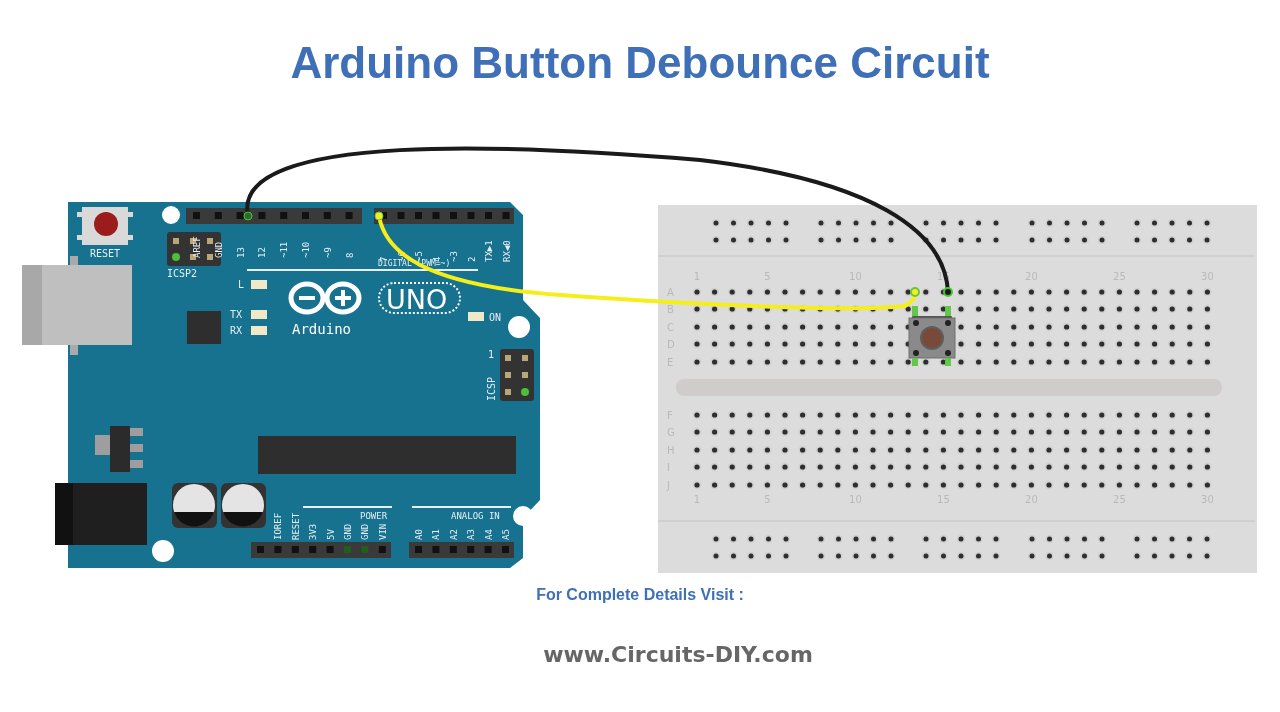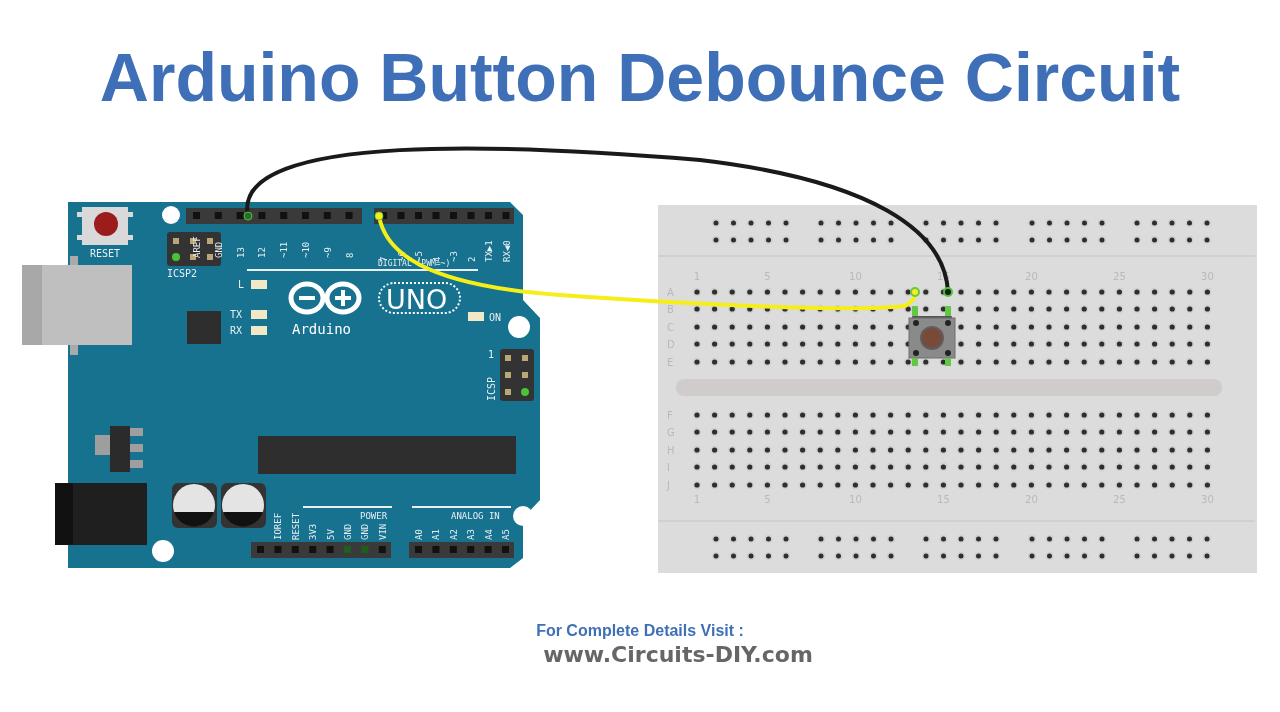--- a/index.html
+++ b/index.html
@@ -1,18 +1,18 @@
 <!DOCTYPE html>
 <html><head>
 <meta charset="utf-8">
 <style>
   html, body { margin:0; padding:0; }
   body { width:1280px; height:712px; background:#ffffff; position:relative; overflow:hidden; font-family:"DejaVu Sans", sans-serif; }
-  .title { position:absolute; left:0; top:38px; width:1280px; text-align:center; font-family:"Liberation Sans", sans-serif; font-weight:bold; font-size:68px; color:#3f6fb7; letter-spacing:0px; }
-  .footer1 { position:absolute; left:0; top:622px; width:1280px; text-align:center; font-family:"Liberation Sans", sans-serif; font-weight:bold; font-size:16px; color:#3f6fb7; }
+  .title { position:absolute; left:0; top:38px; width:1280px; text-align:center; font-family:"Liberation Sans", sans-serif; font-weight:bold; font-size:44px; color:#3f6fb7; letter-spacing:0px; }
+  .footer1 { position:absolute; left:0; top:586px; width:1280px; text-align:center; font-family:"Liberation Sans", sans-serif; font-weight:bold; font-size:16px; color:#3f6fb7; }
   .footer2 { position:absolute; left:0; top:642px; width:1280px; text-align:center; font-family:"DejaVu Sans", sans-serif; font-weight:bold; font-size:22px; color:#666666;margin-left:38px; }
   svg { position:absolute; left:0; top:0; }
   .lbl { font-family:"DejaVu Sans Mono", monospace; fill:#e8eef2; }
   .bblbl { font-family:"DejaVu Sans", sans-serif; fill:#b9b9b9; font-size:10px; }
 </style>
 </head>
 <body>
 
 <div class="title">Arduino Button Debounce Circuit</div>
 

